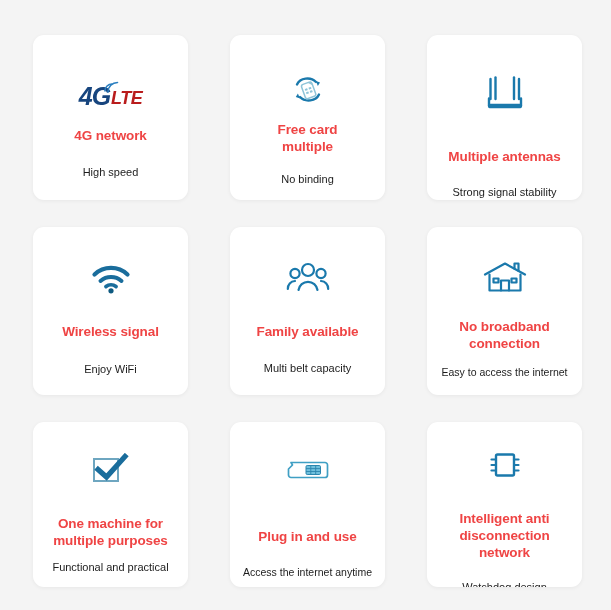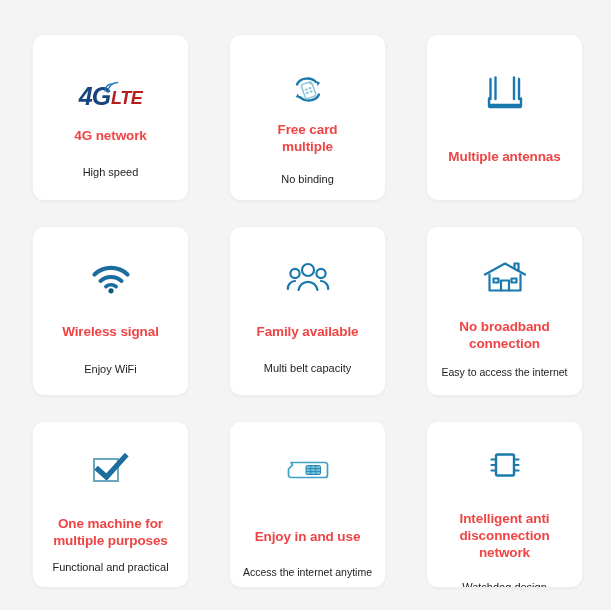--- a/index.html
+++ b/index.html
@@ -190,20 +190,21 @@
           <path d="M8.5 4 L8.5 24"></path>
           <path d="M13.5 2.5 L13.5 24"></path>
           <path d="M32 2.5 L32 24"></path>
           <path d="M37 4 L37 24"></path>
           <path d="M7 23.5 L7 30 L39 30 L39 23.5"></path>
         </g>
         <rect x="6" y="29" width="34" height="4.2" rx="1.6" fill="#1a79ac"></rect>
       </svg>
     </div>
     <div class="card-title">Multiple antennas</div>
+    <div class="card-sub">Strong signal stability</div>
   </div>
 
   <div class="card c4">
     <div class="card-icon">
       <svg width="40" height="30" viewBox="0 0 40 30">
         <g fill="none" stroke="#1a6d9c" stroke-linecap="round">
           <path d="M3.5 10.5 A 24 24 0 0 1 36.5 10.5" stroke-width="4.2"></path>
           <path d="M9.5 17 A 16 16 0 0 1 30.5 17" stroke-width="4"></path>
           <path d="M15 22.5 A 8.2 8.2 0 0 1 25 22.5" stroke-width="3.8"></path>
         </g>
@@ -271,21 +272,21 @@
         <path d="M4 3.5 h34 a2.5 2.5 0 0 1 2.5 2.5 v10 a2.5 2.5 0 0 1 -2.5 2.5 h-34 a2.5 2.5 0 0 1 -2.5 -2.5 v-6 l4 -4 v0 a2.5 2.5 0 0 1 0 0 z" fill="none" stroke="#3f9fc4" stroke-width="1.7" stroke-linejoin="round"></path>
         <rect x="19" y="6.5" width="14.5" height="9" rx="1.2" fill="#6fc0dd" stroke="#2b86ae" stroke-width="1"></rect>
         <g stroke="#2b86ae" stroke-width="0.9">
           <path d="M23.8 6.5 L23.8 15.5"></path>
           <path d="M28.7 6.5 L28.7 15.5"></path>
           <path d="M19 9.6 L33.5 9.6"></path>
           <path d="M19 12.5 L33.5 12.5"></path>
         </g>
       </svg>
     </div>
-    <div class="card-title">Enjoy in and use</div>
+    <div class="card-title">Plug in and use</div>
     <div class="card-sub">Access the internet anytime</div>
   </div>
 
   <div class="card c9">
     <div class="card-icon">
       <svg width="34" height="34" viewBox="0 0 34 34">
         <rect x="8" y="6.5" width="18" height="21" rx="1.5" fill="none" stroke="#1a79ac" stroke-width="2.4"></rect>
         <g stroke="#1a79ac" stroke-width="2.2" stroke-linecap="round">
           <path d="M3.5 11.5 h4.5"></path>
             <path d="M3.5 17 h4.5"></path>

